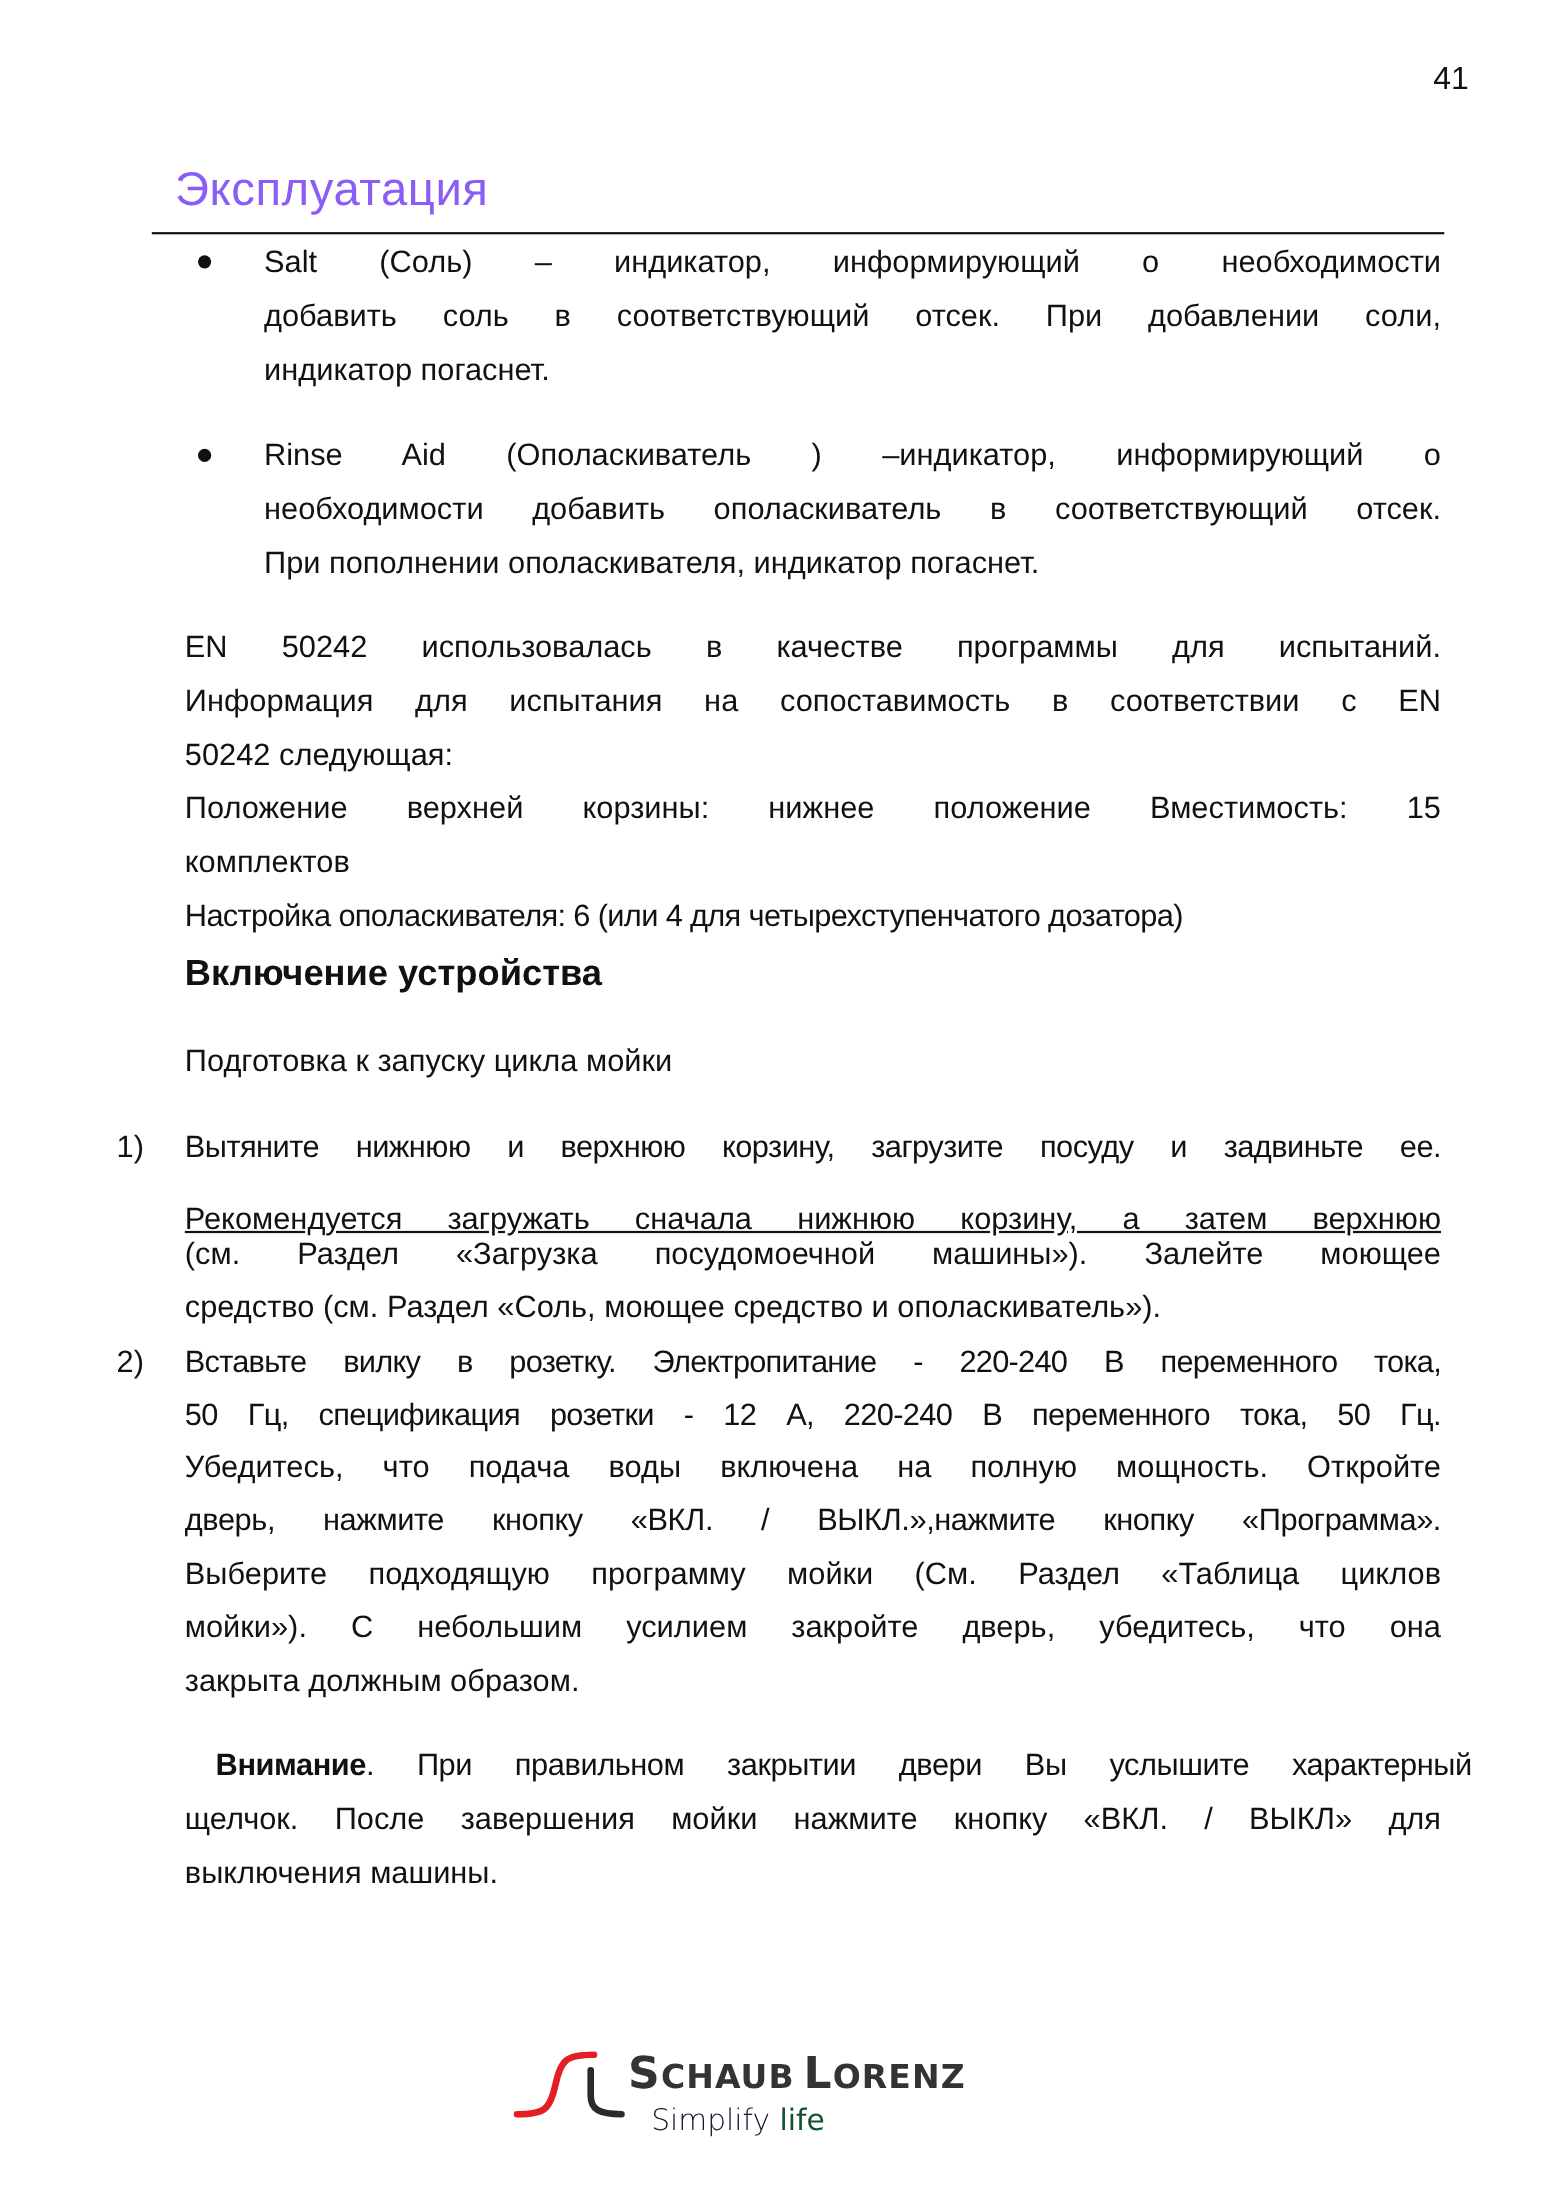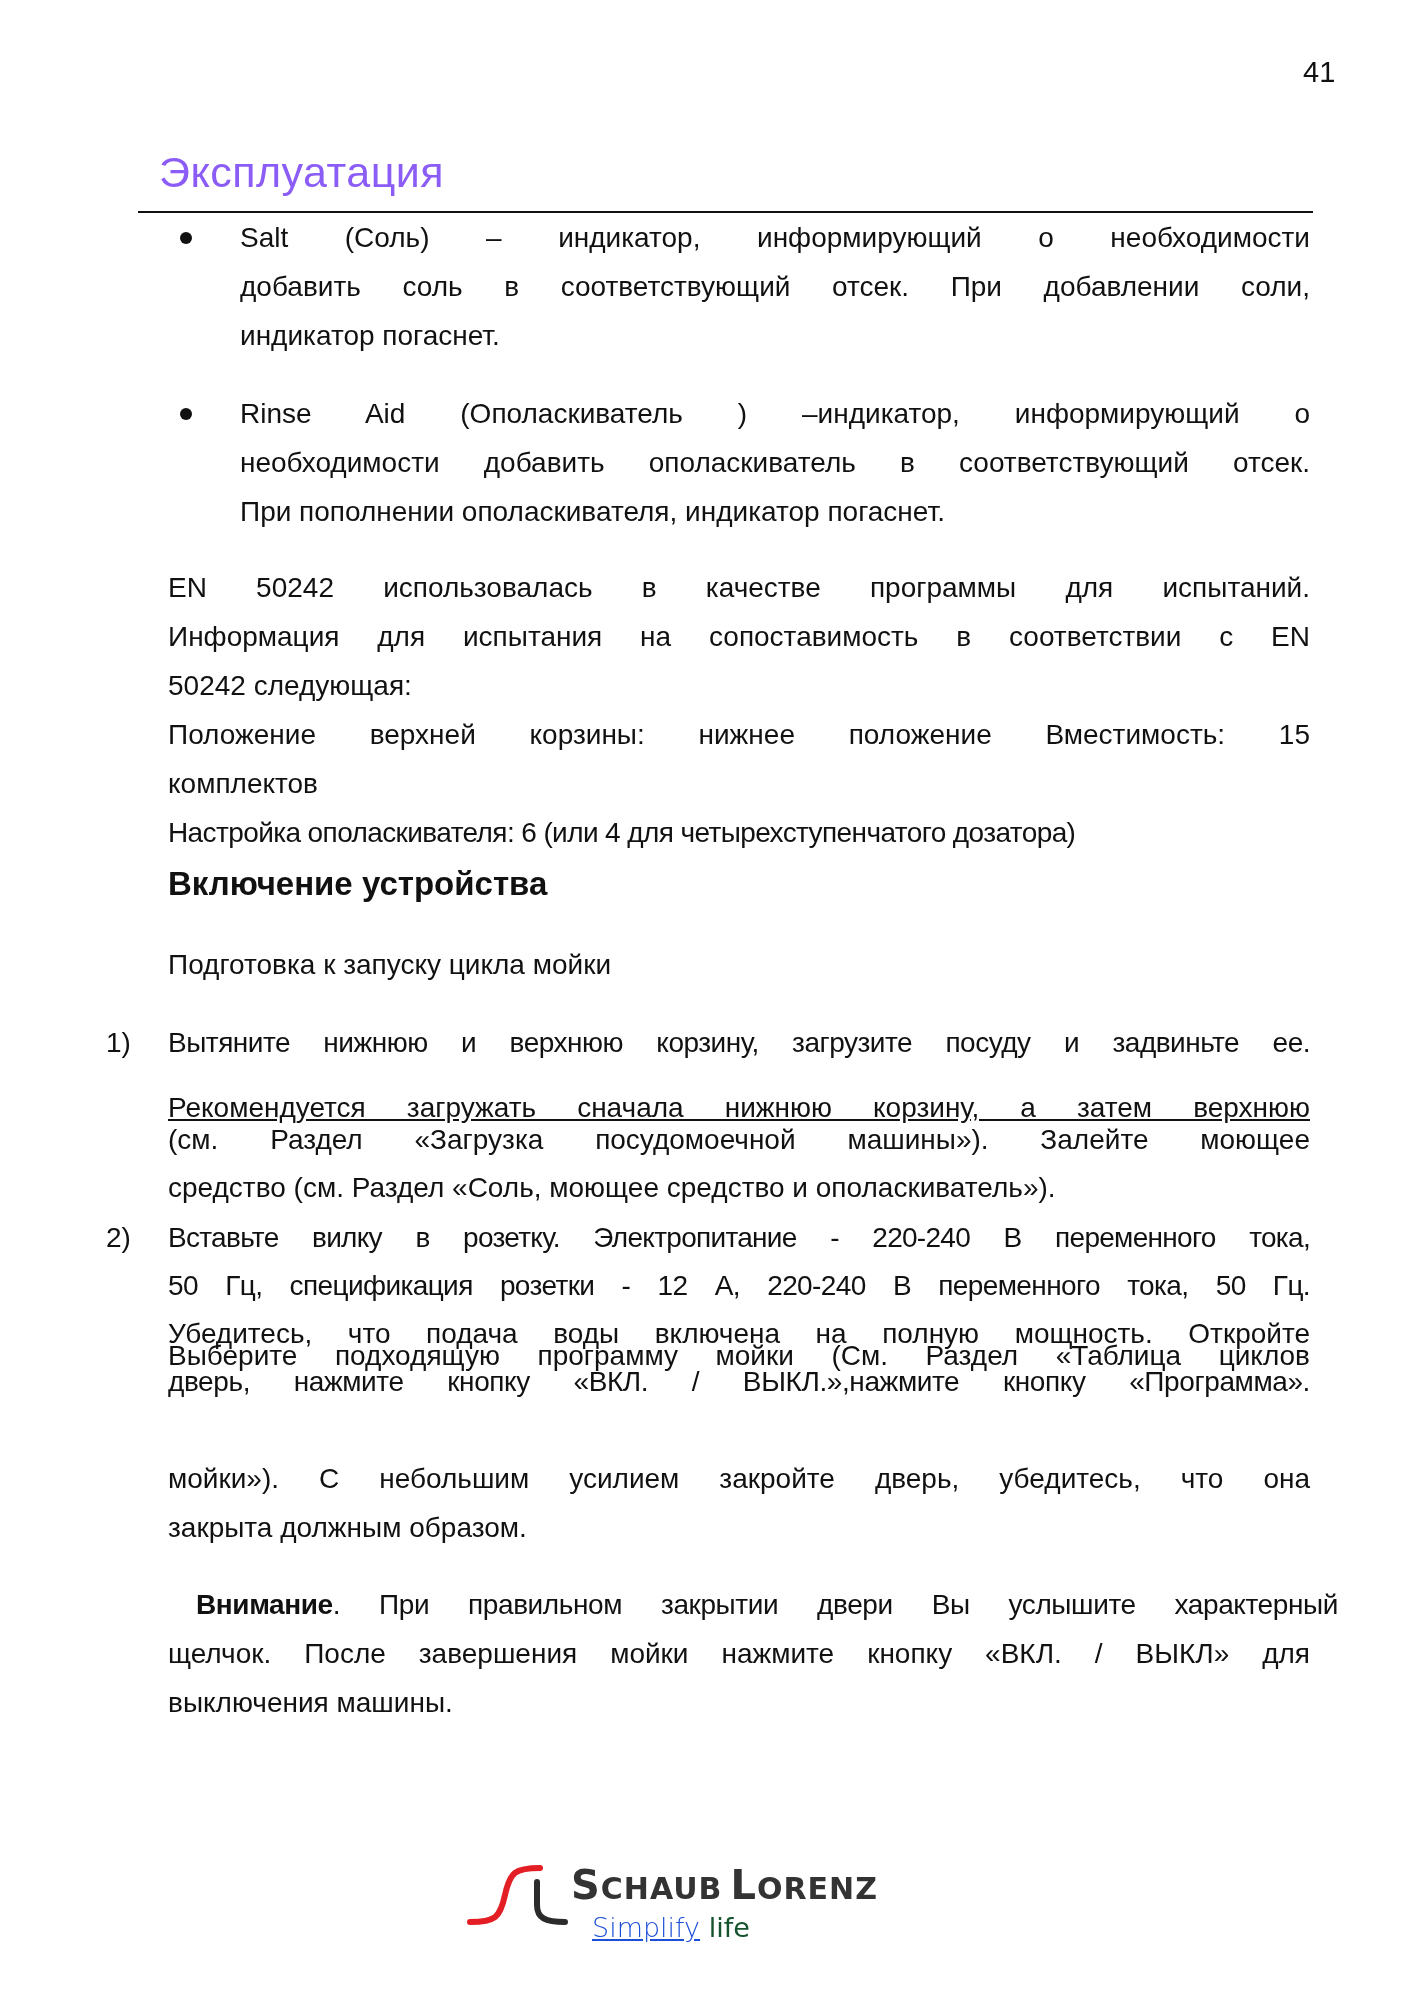--- a/index.html
+++ b/index.html
@@ -17,21 +17,21 @@
   .section-heading { position: absolute; left: 168px; top: 862px; font-size: 33px; font-weight: bold; margin: 0; color: #111; line-height: 44px; }
   .bold { font-weight: bold; }
 
   .logo { position: absolute; left: 465px; top: 1860px; width: 450px; height: 95px; }
   .logo-mark { position: absolute; left: 0; top: 0; }
   .logo-name { position: absolute; left: 106px; top: 2px; font-size: 30px; letter-spacing: 1px; color: #333;
                font-family: "DejaVu Sans", sans-serif; font-weight: bold; white-space: nowrap; }
   .logo-name .big { font-size: 40px; }
   .logo-tag { position: absolute; left: 127px; top: 52px; font-size: 27px; white-space: nowrap;
               font-family: "DejaVu Sans", sans-serif; }
-  .logo-tag .simplify { color: #1d4ed8; font-weight: 300; text-decoration: underline; }
+  .logo-tag .simplify { color: #0f172a; font-weight: 300; }
   .logo-tag .life { color: #14532d; }
 </style>
 </head>
 <body>
 
 <div>
 
   <div class="page-number">41</div>
   <h1 class="page-title">Эксплуатация</h1>
   <div class="title-rule"></div>
@@ -70,21 +70,21 @@
       <div class="line" style="left:168px; top:1091px; width:1142px;text-decoration:underline;">Рекомендуется загружать сначала нижнюю корзину, а затем верхнюю</div>
       <div class="line" style="left:168px; top:1123px; width:1142px;">(см. Раздел «Загрузка посудомоечной машины»). Залейте моющее</div>
       <div class="line last" style="left:168px; top:1171px; width:1142px;">средство (см. Раздел «Соль, моющее средство и ополаскиватель»).</div>
     </div>
     <div>
       <span class="num" style="left:106px; top:1221px;">2)</span>
       <div class="line" style="left:168px; top:1221px; width:1142px; letter-spacing:-0.7px;">Вставьте вилку в розетку. Электропитание - 220-240 В переменного тока,</div>
       <div class="line" style="left:168px; top:1269px; width:1142px; letter-spacing:-0.6px;">50 Гц, спецификация розетки - 12 А, 220-240 В переменного тока, 50 Гц.</div>
       <div class="line" style="left:168px; top:1317px; width:1142px;">Убедитесь, что подача воды включена на полную мощность. Откройте</div>
       <div class="line" style="left:168px; top:1365px; width:1142px; letter-spacing:-0.4px;">дверь, нажмите кнопку «ВКЛ. / ВЫКЛ.»,нажмите кнопку «Программа».</div>
-      <div class="line" style="left:168px; top:1339px; width:1142px;">Выберите подходящую программу мойки (См. Раздел «Таблица циклов</div>
+      <div class="line" style="left:168px; top:1414px; width:1142px;">Выберите подходящую программу мойки (См. Раздел «Таблица циклов</div>
       <div class="line" style="left:168px; top:1462px; width:1142px;">мойки»). С небольшим усилием закройте дверь, убедитесь, что она</div>
       <div class="line last" style="left:168px; top:1511px; width:1142px;">закрыта должным образом.</div>
     </div>
   </div>
 
   <div>
     <div class="line" style="left:168px; top:1588px; width:1142px; letter-spacing:-0.4px;margin-left:28px;"><span class="bold">Внимание</span><span>. При правильном закрытии двери Вы услышите характерный</span></div>
     <div class="line" style="left:168px; top:1637px; width:1142px;">щелчок. После завершения мойки нажмите кнопку «ВКЛ. / ВЫКЛ» для</div>
     <div class="line last" style="left:168px; top:1686px; width:1142px;">выключения машины.</div>
   </div>

